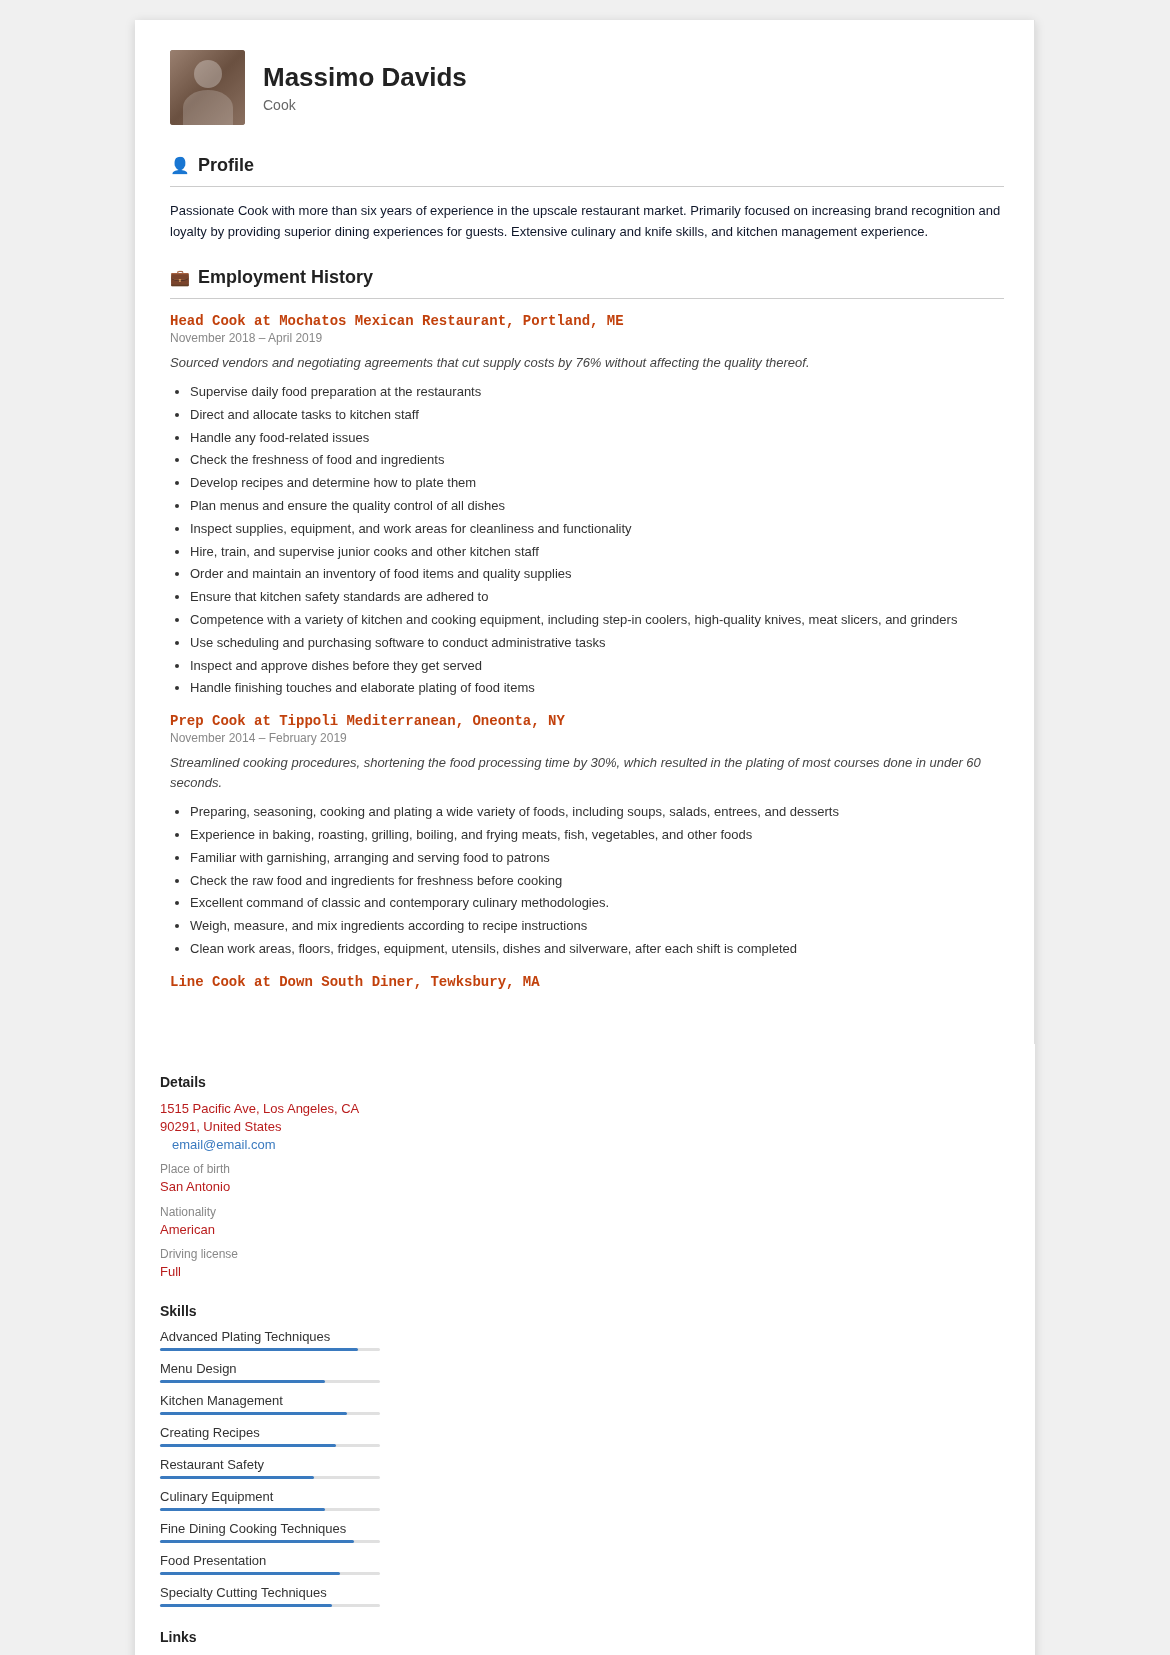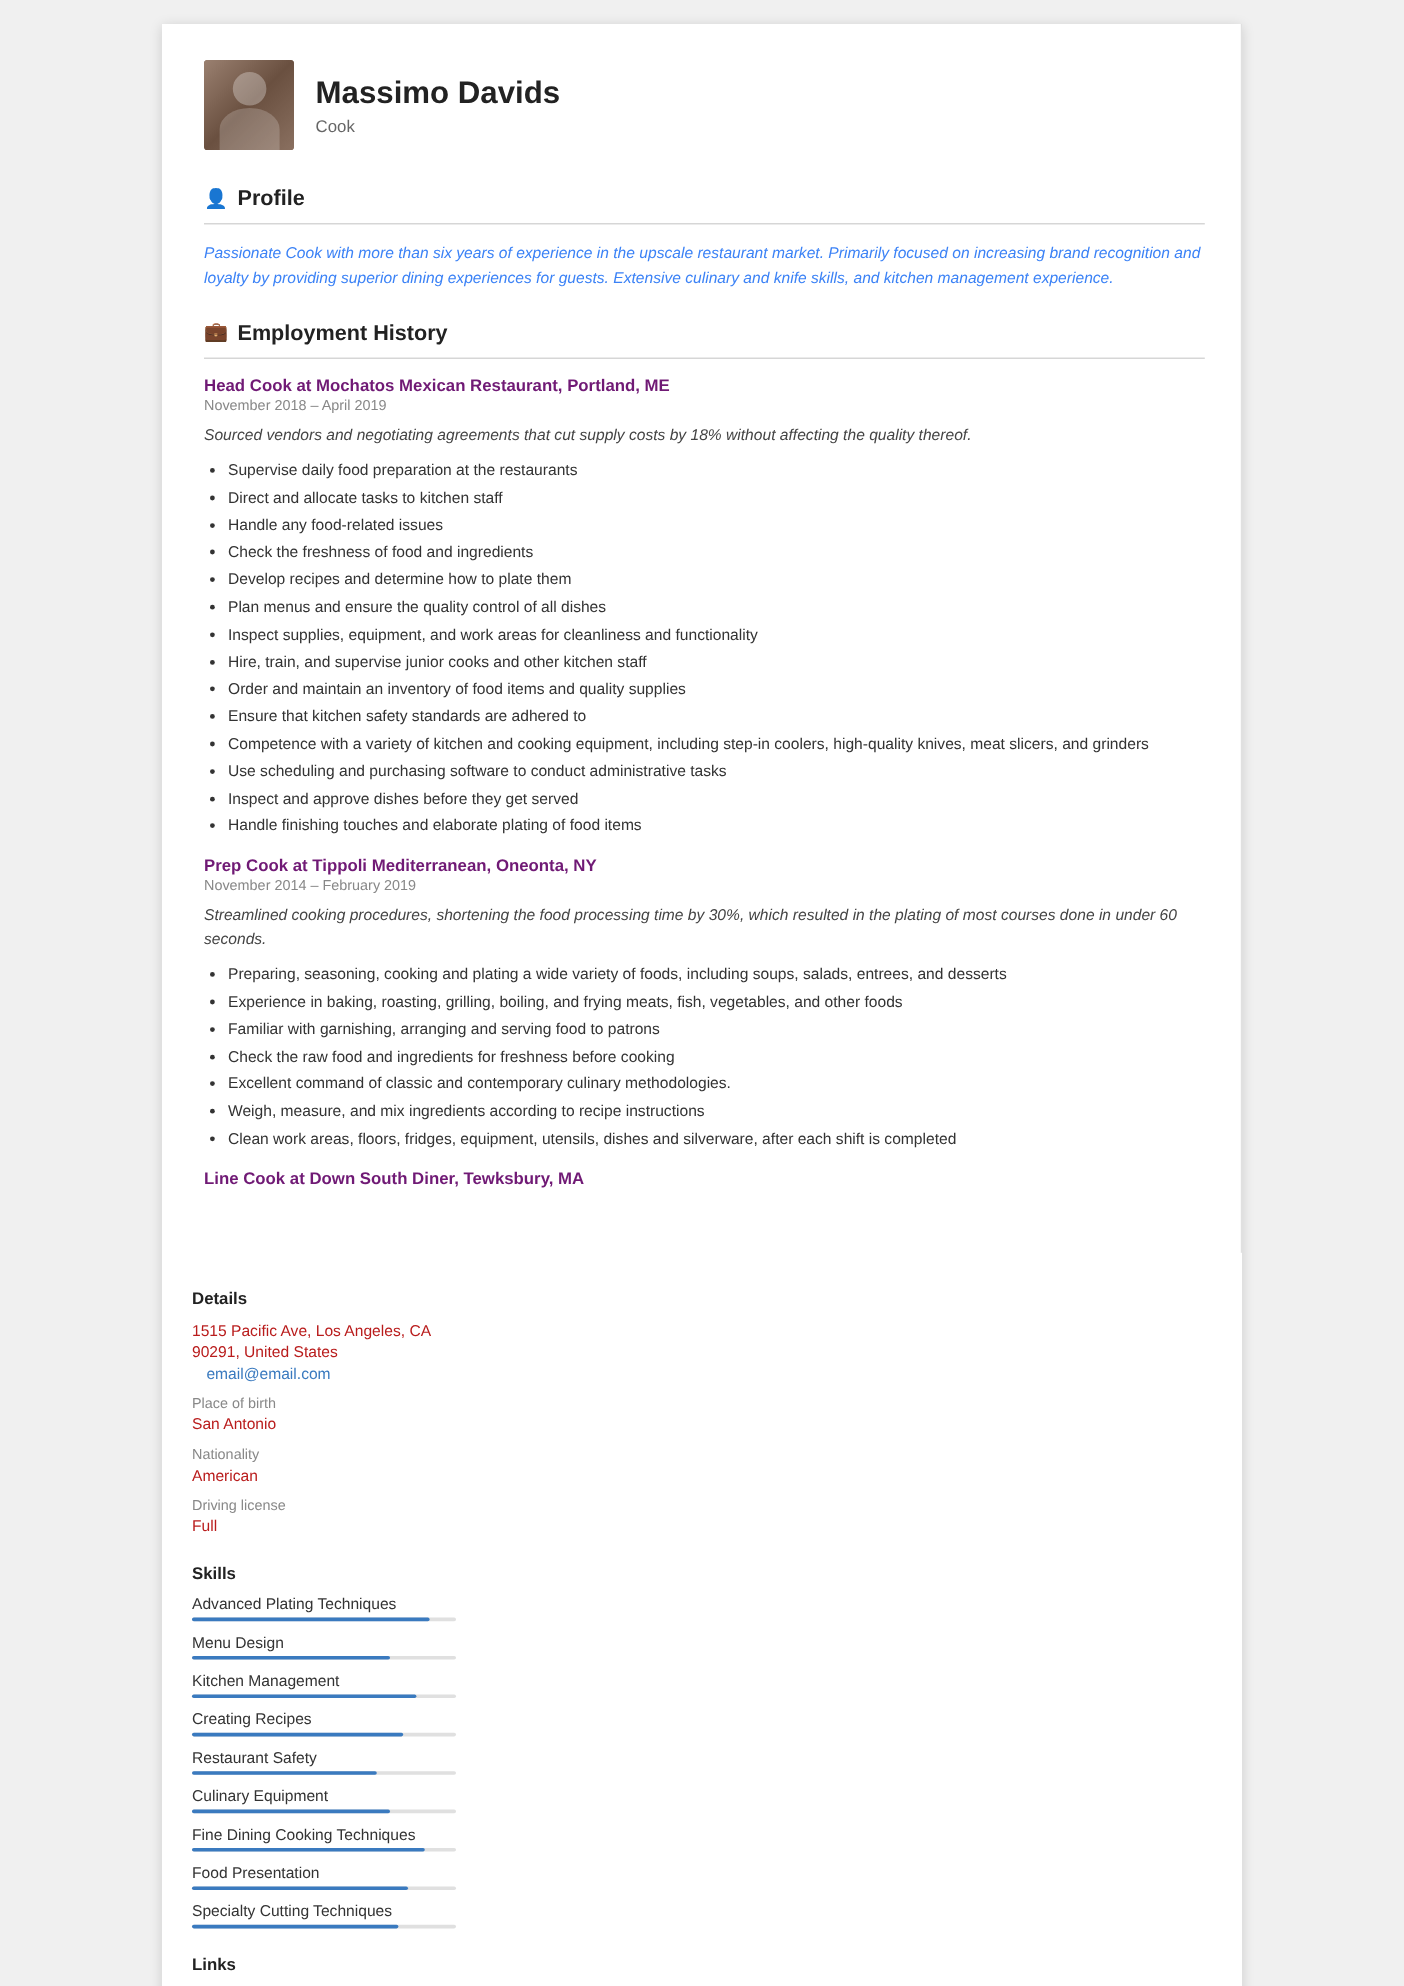--- a/index.html
+++ b/index.html
@@ -97,29 +97,29 @@
       font-size: 16px;
       color: #555;
     }
     .section-divider {
       border: none;
       border-top: 1px solid #ccc;
       margin-bottom: 14px;
     }
     .profile-text {
       font-size: 13px;
-      color: #3b82f6;
+      color: #0f172a;
       line-height: 1.6;
-      font-style: italic;
     }
     .job-title {
       font-size: 14px;
       font-weight: bold;
-      color: #701a75;
+      color: #c2410c;
       margin-bottom: 2px;
+      font-family: Liberation Mono, monospace;
     }
     .job-dates {
       font-size: 12px;
       color: #888;
       margin-bottom: 8px;
     }
     .job-summary {
       font-size: 13px;
       color: #444;
       font-style: italic;
@@ -239,21 +239,21 @@
     <div class="section">
       <div class="section-title">
         <span class="icon">💼</span>
         <span>Employment History</span>
       </div>
       <hr class="section-divider">
 
       <div class="job-entry">
         <div class="job-title">Head Cook at Mochatos Mexican Restaurant, Portland, ME</div>
         <div class="job-dates">November 2018  –  April 2019</div>
-        <div class="job-summary">Sourced vendors and negotiating agreements that cut supply costs by 18% without affecting the quality thereof.</div>
+        <div class="job-summary">Sourced vendors and negotiating agreements that cut supply costs by 76% without affecting the quality thereof.</div>
         <ul class="job-bullets">
           <li>Supervise daily food preparation at the restaurants</li>
           <li>Direct and allocate tasks to kitchen staff</li>
           <li>Handle any food-related issues</li>
           <li>Check the freshness of food and ingredients</li>
           <li>Develop recipes and determine how to plate them</li>
           <li>Plan menus and ensure the quality control of all dishes</li>
           <li>Inspect supplies, equipment, and work areas for cleanliness and functionality</li>
           <li>Hire, train, and supervise junior cooks and other kitchen staff</li>
           <li>Order and maintain an inventory of food items and quality supplies</li>

